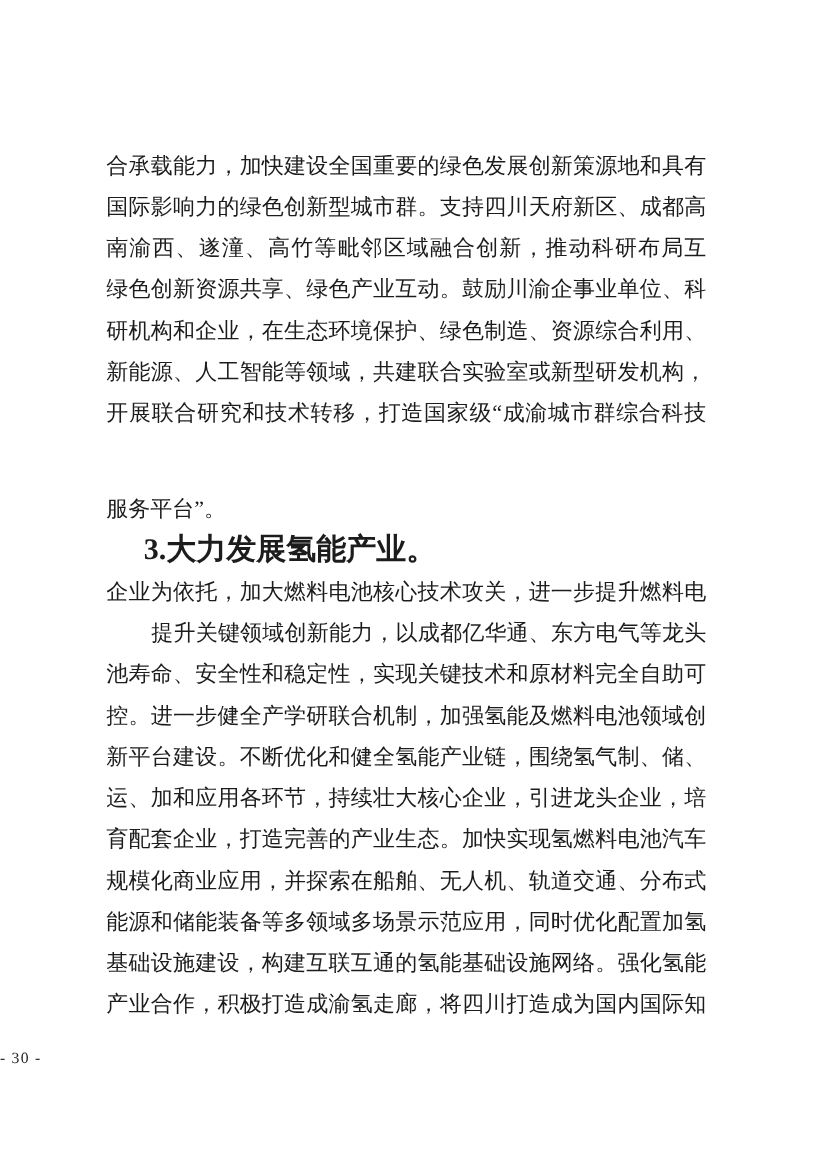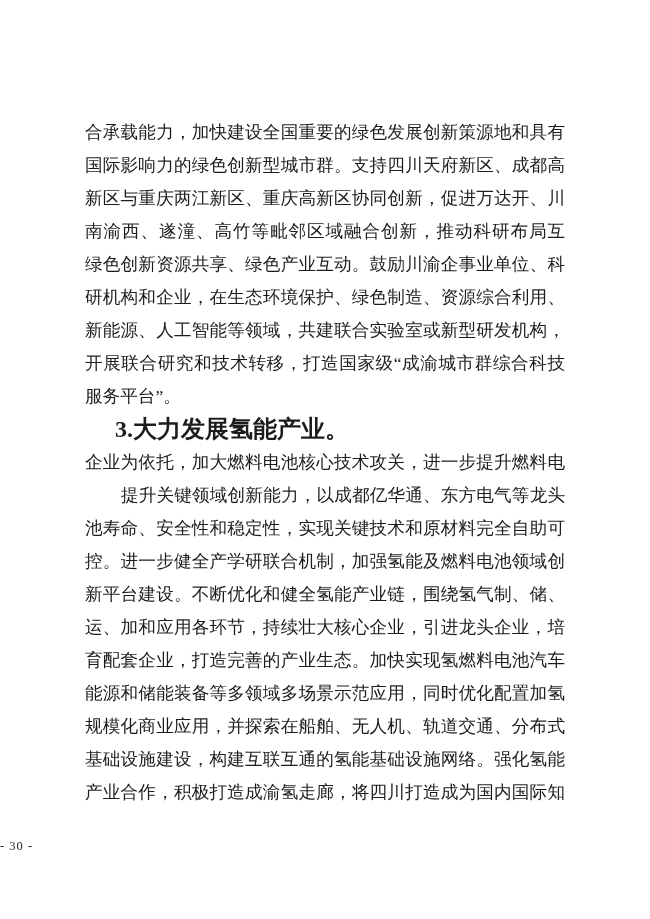--- a/index.html
+++ b/index.html
@@ -30,20 +30,21 @@
     text-align-last: justify;
     text-justify: inter-ideograph;
     overflow: hidden;
   }
   .line.first-indent {
     text-indent: 36px;
   }
   .line.last-line {
     text-align: left;
     text-align-last: left;
+    margin-top: 44px;
   }
   .line.heading {
     font-weight: 700;
     font-size: 24px;
     text-indent: 30px;
     text-align: left;
     text-align-last: left;
   }
   .footer {
     position: absolute;
@@ -57,34 +58,33 @@
     color: #222222;
   }
 </style>
 </head>
 <body>
 
 <div class="page">
   <div class="body-text" id="content">
       <div class="line">合承载能力，加快建设全国重要的绿色发展创新策源地和具有</div>
       <div class="line">国际影响力的绿色创新型城市群。支持四川天府新区、成都高</div>
-      <div class="line">新区与重庆两江新区、重庆高新区协同创新，促进万达开、川</div>
       <div class="line">南渝西、遂潼、高竹等毗邻区域融合创新，推动科研布局互补、</div>
       <div class="line">绿色创新资源共享、绿色产业互动。鼓励川渝企事业单位、科</div>
       <div class="line">研机构和企业，在生态环境保护、绿色制造、资源综合利用、</div>
       <div class="line">新能源、人工智能等领域，共建联合实验室或新型研发机构，</div>
       <div class="line">开展联合研究和技术转移，打造国家级“成渝城市群综合科技</div>
       <div class="line last-line">服务平台”。</div>
       <div class="line heading">3.大力发展氢能产业。</div>
       <div class="line">企业为依托，加大燃料电池核心技术攻关，进一步提升燃料电</div>
       <div class="line first-indent">提升关键领域创新能力，以成都亿华通、东方电气等龙头</div>
       <div class="line">池寿命、安全性和稳定性，实现关键技术和原材料完全自助可</div>
       <div class="line">控。进一步健全产学研联合机制，加强氢能及燃料电池领域创</div>
       <div class="line">新平台建设。不断优化和健全氢能产业链，围绕氢气制、储、</div>
       <div class="line">运、加和应用各环节，持续壮大核心企业，引进龙头企业，培</div>
       <div class="line">育配套企业，打造完善的产业生态。加快实现氢燃料电池汽车</div>
+      <div class="line">规模化商业应用，并探索在船舶、无人机、轨道交通、分布式</div>
       <div class="line">能源和储能装备等多领域多场景示范应用，同时优化配置加氢</div>
-      <div class="line">规模化商业应用，并探索在船舶、无人机、轨道交通、分布式</div>
       <div class="line">基础设施建设，构建互联互通的氢能基础设施网络。强化氢能</div>
       <div class="line">产业合作，积极打造成渝氢走廊，将四川打造成为国内国际知</div>
     </div>
   <div class="footer">- 30 -</div>
 </div>
 
 </body></html>

